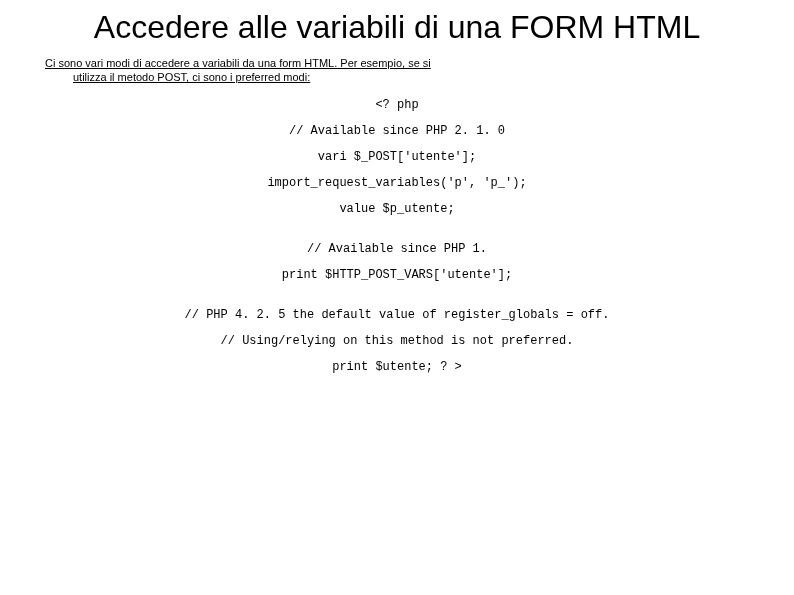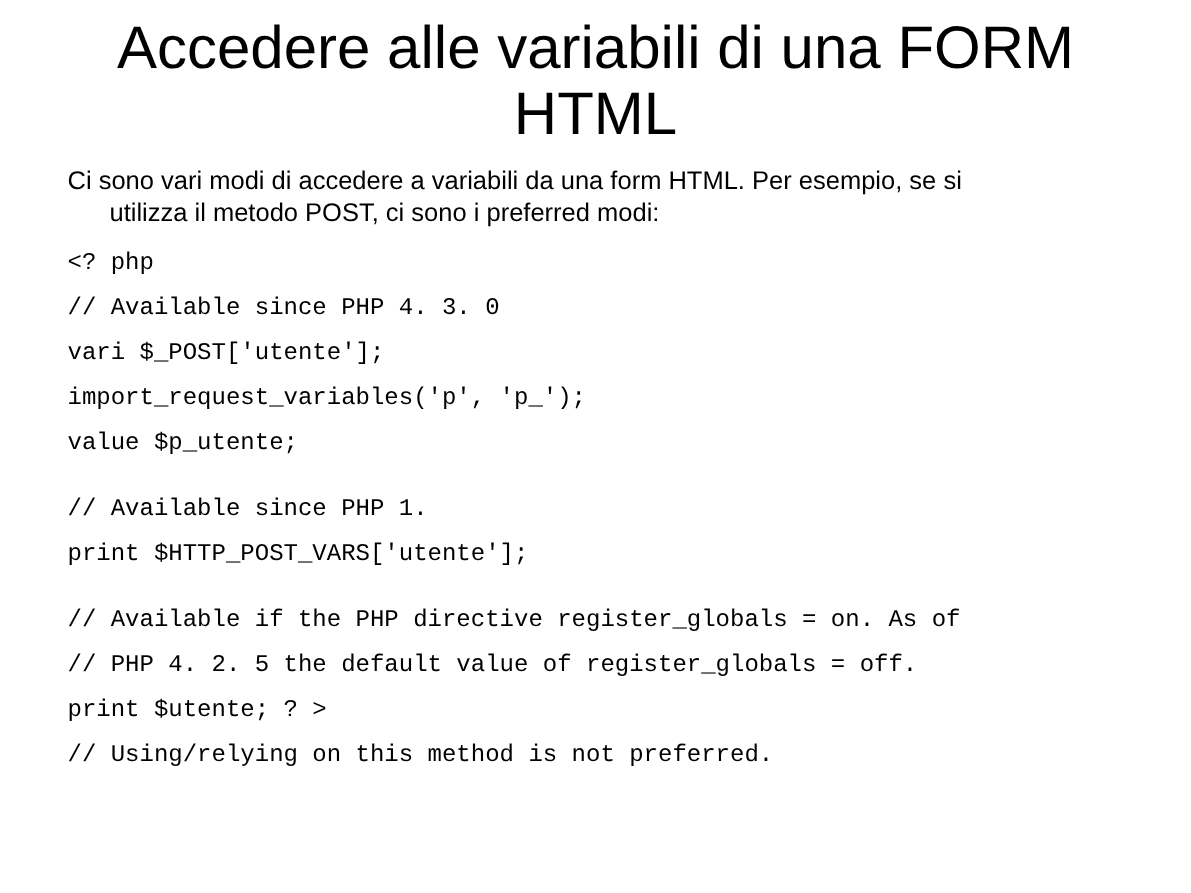--- a/index.html
+++ b/index.html
@@ -12,65 +12,66 @@
       height: 595px;
       background: #ffffff;
       font-family: Arial, Helvetica, sans-serif;
       color: #000000;
       padding: 0;
     }
     .slide {
       padding: 10px 45px 20px 45px;
     }
     .title {
-      font-size: 40px;
+      font-size: 32px;
       font-weight: normal;
       text-align: center;
       line-height: 1.1;
       margin-bottom: 12px;
       font-family: Arial, sans-serif;
     }
     .intro {
-      font-size: 17px;
+      font-size: 11px;
       line-height: 1.25;
       margin-bottom: 14px;
       font-family: Arial, sans-serif;
+      text-decoration: underline;
     }
     .intro .indent {
       display: block;
       padding-left: 28px;
     }
     .code-line {
       font-family: "Courier New", Courier, monospace;
-      font-size: 16px;
+      font-size: 12px;
       line-height: 1.0;
       margin-bottom: 14px;
       white-space: pre;
+      text-align: center;
     }
     .spacer {
       height: 14px;
     }
   </style>
 </head>
 <body>
 
 <div class="slide">
   <h1 class="title">Accedere alle variabili di una FORM HTML</h1>
 
   <p class="intro">
     <span>Ci sono vari modi di accedere a variabili da una form HTML. Per esempio, se si</span>
     <span class="indent">utilizza il metodo POST, ci sono i preferred modi:</span>
   </p>
 
   <div class="code-line">&lt;? php</div>
-  <div class="code-line">// Available since PHP 4. 3. 0</div>
+  <div class="code-line">// Available since PHP 2. 1. 0</div>
   <div class="code-line">vari $_POST['utente'];</div>
   <div class="code-line">import_request_variables('p', 'p_');</div>
   <div class="code-line">value $p_utente;</div>
   <div class="spacer"></div>
   <div class="code-line">// Available since PHP 1.</div>
   <div class="code-line">print $HTTP_POST_VARS['utente'];</div>
   <div class="spacer"></div>
-  <div class="code-line">// Available if the PHP directive register_globals = on. As of</div>
   <div class="code-line">// PHP 4. 2. 5 the default value of register_globals = off.</div>
+  <div class="code-line">// Using/relying on this method is not preferred.</div>
   <div class="code-line">print $utente; ? &gt;</div>
-  <div class="code-line">// Using/relying on this method is not preferred.</div>
 </div>
 
 </body></html>

